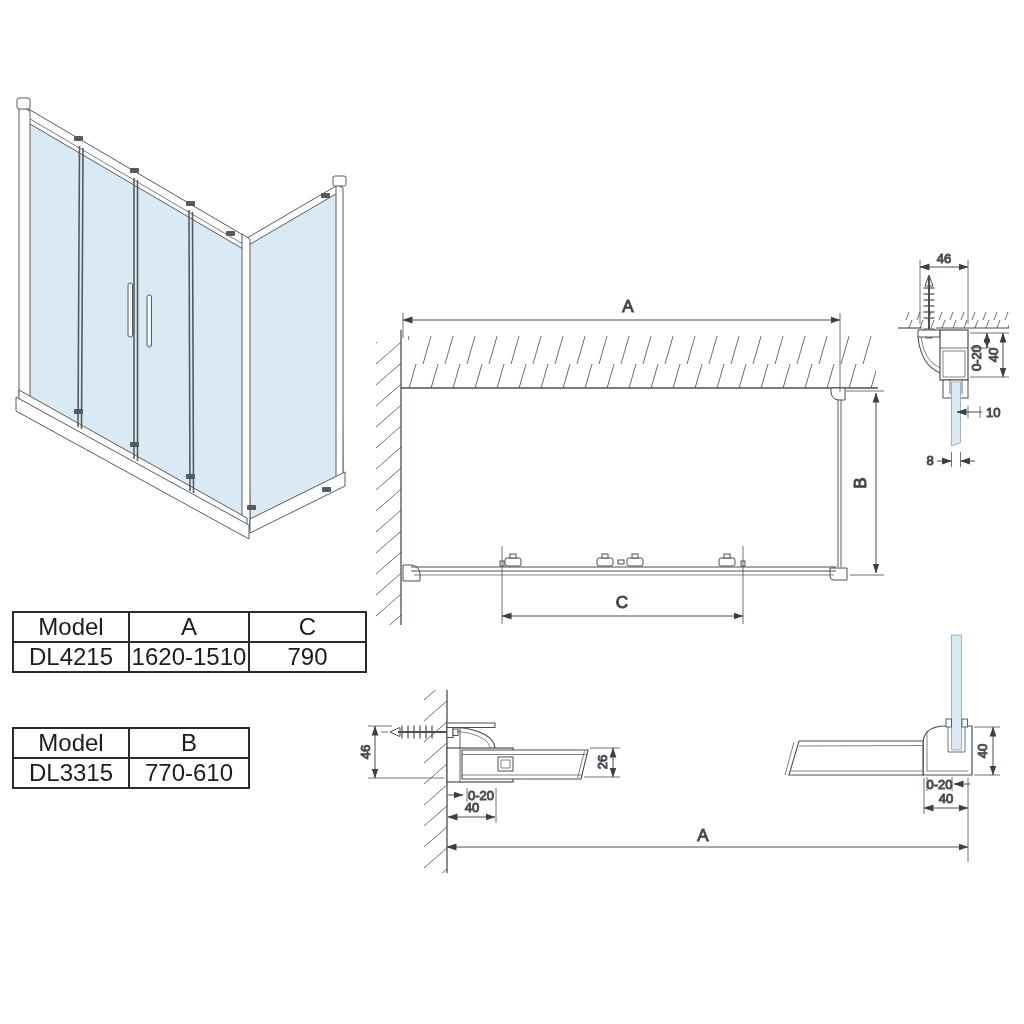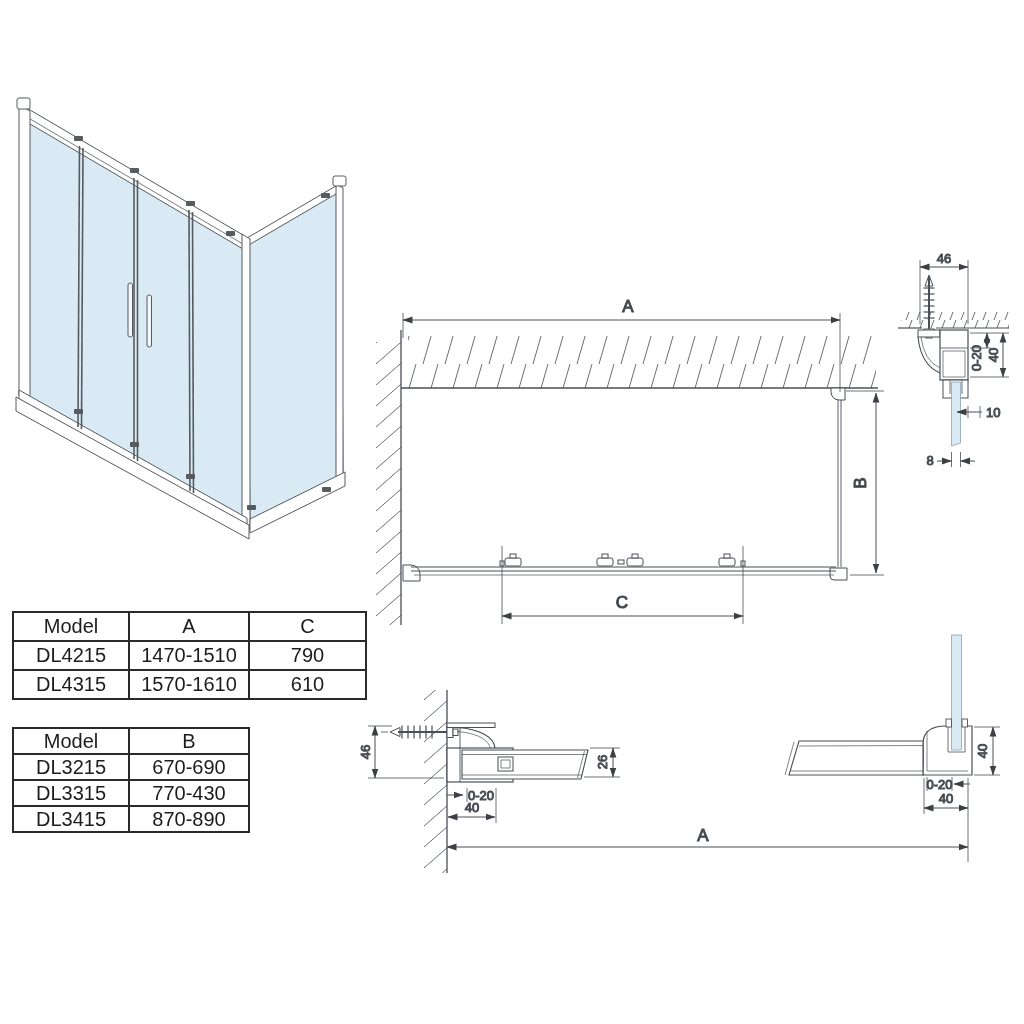--- a/index.html
+++ b/index.html
@@ -2,21 +2,21 @@
 <html><head>
 <meta charset="utf-8">
 <style>
   html,body{margin:0;padding:0;background:#ffffff;}
   .canvas{position:relative;width:1024px;height:1024px;background:#fff;overflow:hidden;
           font-family:"Liberation Sans",sans-serif;}
   svg.draw{position:absolute;left:0;top:0;}
   svg text{font-family:"Liberation Sans",sans-serif;fill:#2f3337;}
   svg text.dim{font-size:13px;}
   svg text.big{font-size:17px;}
-  table.spec{position:absolute;border-collapse:collapse;color:#1c1c1c;font-size:20px;
+  table.spec{position:absolute;border-collapse:collapse;color:#1c1c1c;font-size:24px;
              table-layout:fixed;background:#fff;}
   table.spec th,table.spec td{border:2px solid #2a2a2a;text-align:center;vertical-align:middle;
              font-weight:400;padding:0;}
   table.t1{left:12px;top:611px;}
   table.t1 th,table.t1 td{height:27px;}
   table.t2{left:12px;top:727px;}
   table.t2 th,table.t2 td{height:24px;}
 </style>
 </head>
 <body>
@@ -301,49 +301,36 @@
         <col style="width:117px">
       </colgroup>
     <tbody>
         <tr>
       <th>Model</th>
       <th>A</th>
       <th>C</th>
     </tr>
     <tr>
       <td>DL4215</td>
-      <td>1470-1510</td>
+      <td>1620-1510</td>
       <td>790</td>
-    </tr>
-    <tr>
-      <td>DL4315</td>
-      <td>1570-1610</td>
-      <td>610</td>
     </tr>
   </tbody>
     </table>
 
   <table class="spec t2">
     <colgroup>
         <col style="width:116px">
         <col style="width:120px">
       </colgroup>
     <tbody>
         <tr>
       <th>Model</th>
       <th>B</th>
     </tr>
     <tr>
-      <td>DL3215</td>
-      <td>670-690</td>
-    </tr>
-    <tr>
       <td>DL3315</td>
-      <td>770-430</td>
-    </tr>
-    <tr>
-      <td>DL3415</td>
-      <td>870-890</td>
+      <td>770-610</td>
     </tr>
   </tbody>
     </table>
 
 </div>
 
 </body></html>

